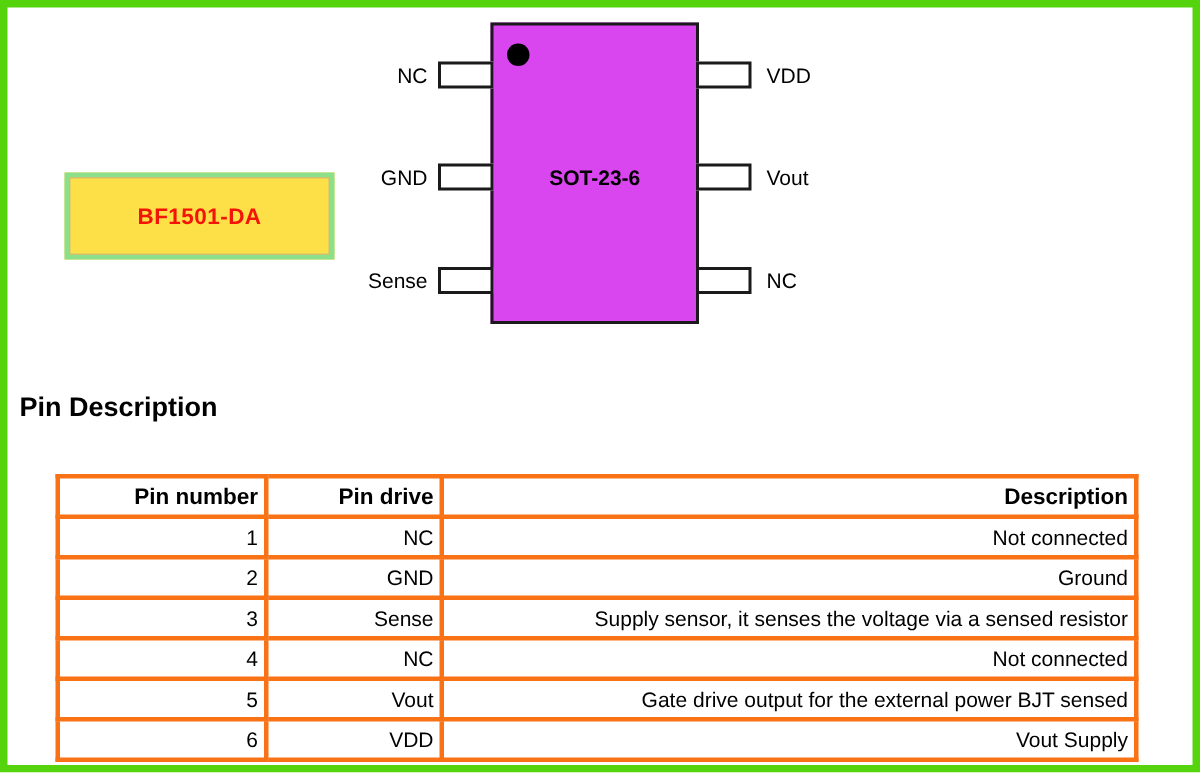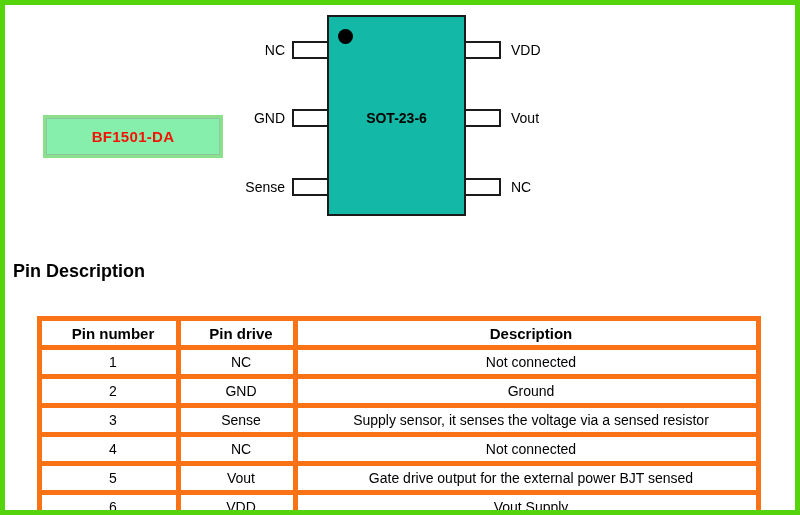--- a/index.html
+++ b/index.html
@@ -14,21 +14,21 @@
     position:relative;
     width:800px;height:515px;
     box-sizing:border-box;
     background:#fff;
     border:5px solid var(--page_border);
     overflow:hidden;
   }
   
   .chip-body{
     position:absolute;left:322px;top:10px;width:139px;height:201px;
-    box-sizing:border-box;border:2px solid var(--line_black);background:#14b8a6;
+    box-sizing:border-box;border:2px solid var(--line_black);background:#d946ef;
   }
   .pin1-dot{
     position:absolute;left:9px;top:12px;width:15px;height:15px;
     border-radius:50%;background:#000;
   }
   .pkg-name{
     position:absolute;left:0;right:0;top:93px;
     text-align:center;font-size:14px;font-weight:bold;line-height:16px;
   }
   .stub{
@@ -38,43 +38,43 @@
   .stub.l{left:287px;}
   .stub.r{left:459px;}
   .row1{top:36px;} .row2{top:104px;} .row3{top:173px;}
   .pinlabel{
     position:absolute;height:18px;line-height:18px;font-size:14px;
   }
   .pinlabel.l{left:130px;width:150px;text-align:right;}
   .pinlabel.r{left:506px;width:150px;text-align:left;}
   
   .part-box{
-    position:absolute;left:38px;top:110px;width:180px;height:43px;
+    position:absolute;left:38px;top:110px;width:180px;height:58px;
     box-sizing:border-box;border:3px solid var(--box_border);
     box-shadow:inset 0 0 0 1px rgba(150,150,150,.45);
-    display:flex;align-items:center;justify-content:center;background:#86efac;
+    display:flex;align-items:center;justify-content:center;background:#fde047;
   }
   .part-box span{
     color:var(--part_red);font-weight:bold;font-size:15px;letter-spacing:.3px;
   }
   
   .section-title{
     position:absolute;left:8px;top:256px;margin:0;
     font-size:18px;font-weight:bold;
   }
   
   table.pin-table{
     position:absolute;left:32px;top:311px;width:719px;
     border-collapse:collapse;table-layout:fixed;
     border:2px solid #000;
     font-size:14px;
   }
   table.pin-table th,table.pin-table td{
-    border:5px solid #f97316;height:24px;padding:0 4px 0 12px;
-    text-align:center;vertical-align:middle;white-space:nowrap;overflow:hidden;
+    border:3px solid #f97316;height:24px;padding:0 4px 0 12px;
+    text-align:right;vertical-align:middle;white-space:nowrap;overflow:hidden;
   }
   table.pin-table th{font-size:15px;font-weight:bold;}
   col.c1{width:139px;} col.c2{width:117px;} col.c3{width:463px;}
 </style>
 </head>
 <body>
 
 <div class="page">
 
   <div class="part-box">

